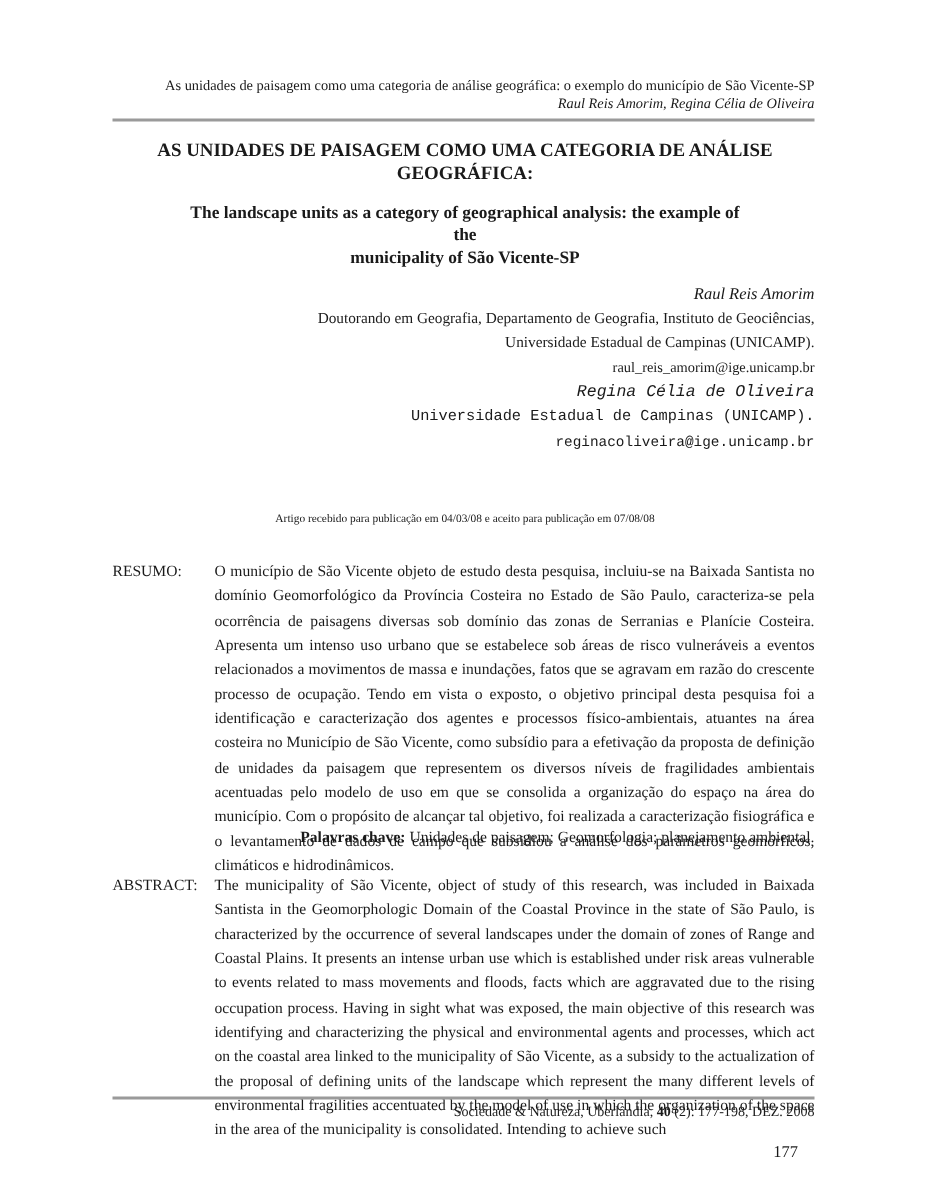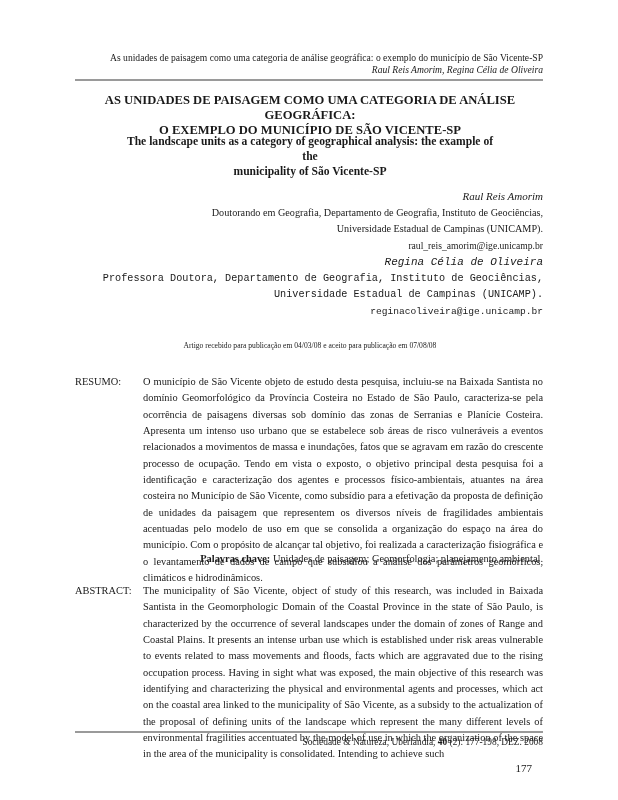--- a/index.html
+++ b/index.html
@@ -28,38 +28,36 @@
 <body>
 
 <div class="abs running-head">
   <div>As unidades de paisagem como uma categoria de análise geográfica: o exemplo do município de São Vicente-SP</div>
   <div class="authors">Raul Reis Amorim, Regina Célia de Oliveira</div>
 </div>
 <div class="rule" style="top:79px;"></div>
 
 <div class="abs title-pt">
   <div>AS UNIDADES DE PAISAGEM COMO UMA CATEGORIA DE ANÁLISE GEOGRÁFICA:</div>
-  <div>O EXEMPLO DO MUNICÍPIO DE SÃO VICENTE-SP</div>
 </div>
 
 <div class="abs title-en">
   <div>The landscape units as a category of geographical analysis: the example of the</div>
   <div>municipality of São Vicente-SP</div>
 </div>
 
 <div class="abs author-block" style="top:188px;">
   <div class="name">Raul Reis Amorim</div>
   <div>Doutorando em Geografia, Departamento de Geografia, Instituto de Geociências,</div>
   <div>Universidade Estadual de Campinas (UNICAMP).</div>
   <div class="email">raul_reis_amorim@ige.unicamp.br</div>
 </div>
 
 <div class="abs author-block" style="top:254px;font-family:Liberation Mono, monospace;">
   <div class="name">Regina Célia de Oliveira</div>
-  <div>Professora Doutora, Departamento de Geografia, Instituto de Geociências,</div>
   <div>Universidade Estadual de Campinas (UNICAMP).</div>
   <div class="email">reginacoliveira@ige.unicamp.br</div>
 </div>
 
 <div class="abs received">Artigo recebido para publicação em 04/03/08  e aceito para publicação em 07/08/08</div>
 
 <div class="abs section-label" style="top:374px;">RESUMO:</div>
 <div class="abs section-body" style="top:374px;">O município de São Vicente objeto de estudo desta pesquisa, incluiu-se na Baixada Santista no domínio Geomorfológico da Província Costeira no Estado de São Paulo, caracteriza-se pela ocorrência de paisagens diversas sob domínio das zonas de Serranias e Planície Costeira. Apresenta um intenso uso urbano que se estabelece sob áreas de risco vulneráveis a eventos relacionados a movimentos de massa e inundações, fatos que se agravam em razão do crescente processo de ocupação. Tendo em vista o exposto, o objetivo principal desta pesquisa foi a identificação e caracterização dos agentes e processos físico-ambientais, atuantes na área costeira no Município de São Vicente, como subsídio para a efetivação da proposta de definição de unidades da paisagem que representem os diversos níveis de fragilidades ambientais acentuadas pelo modelo de uso em que se consolida a organização do espaço na área do município. Com o propósito de alcançar tal objetivo, foi realizada a caracterização fisiográfica e o levantamento de dados de campo que subsidiou a análise dos parâmetros geomórficos, climáticos e hidrodinâmicos.</div>
 
 <div class="abs keywords">

